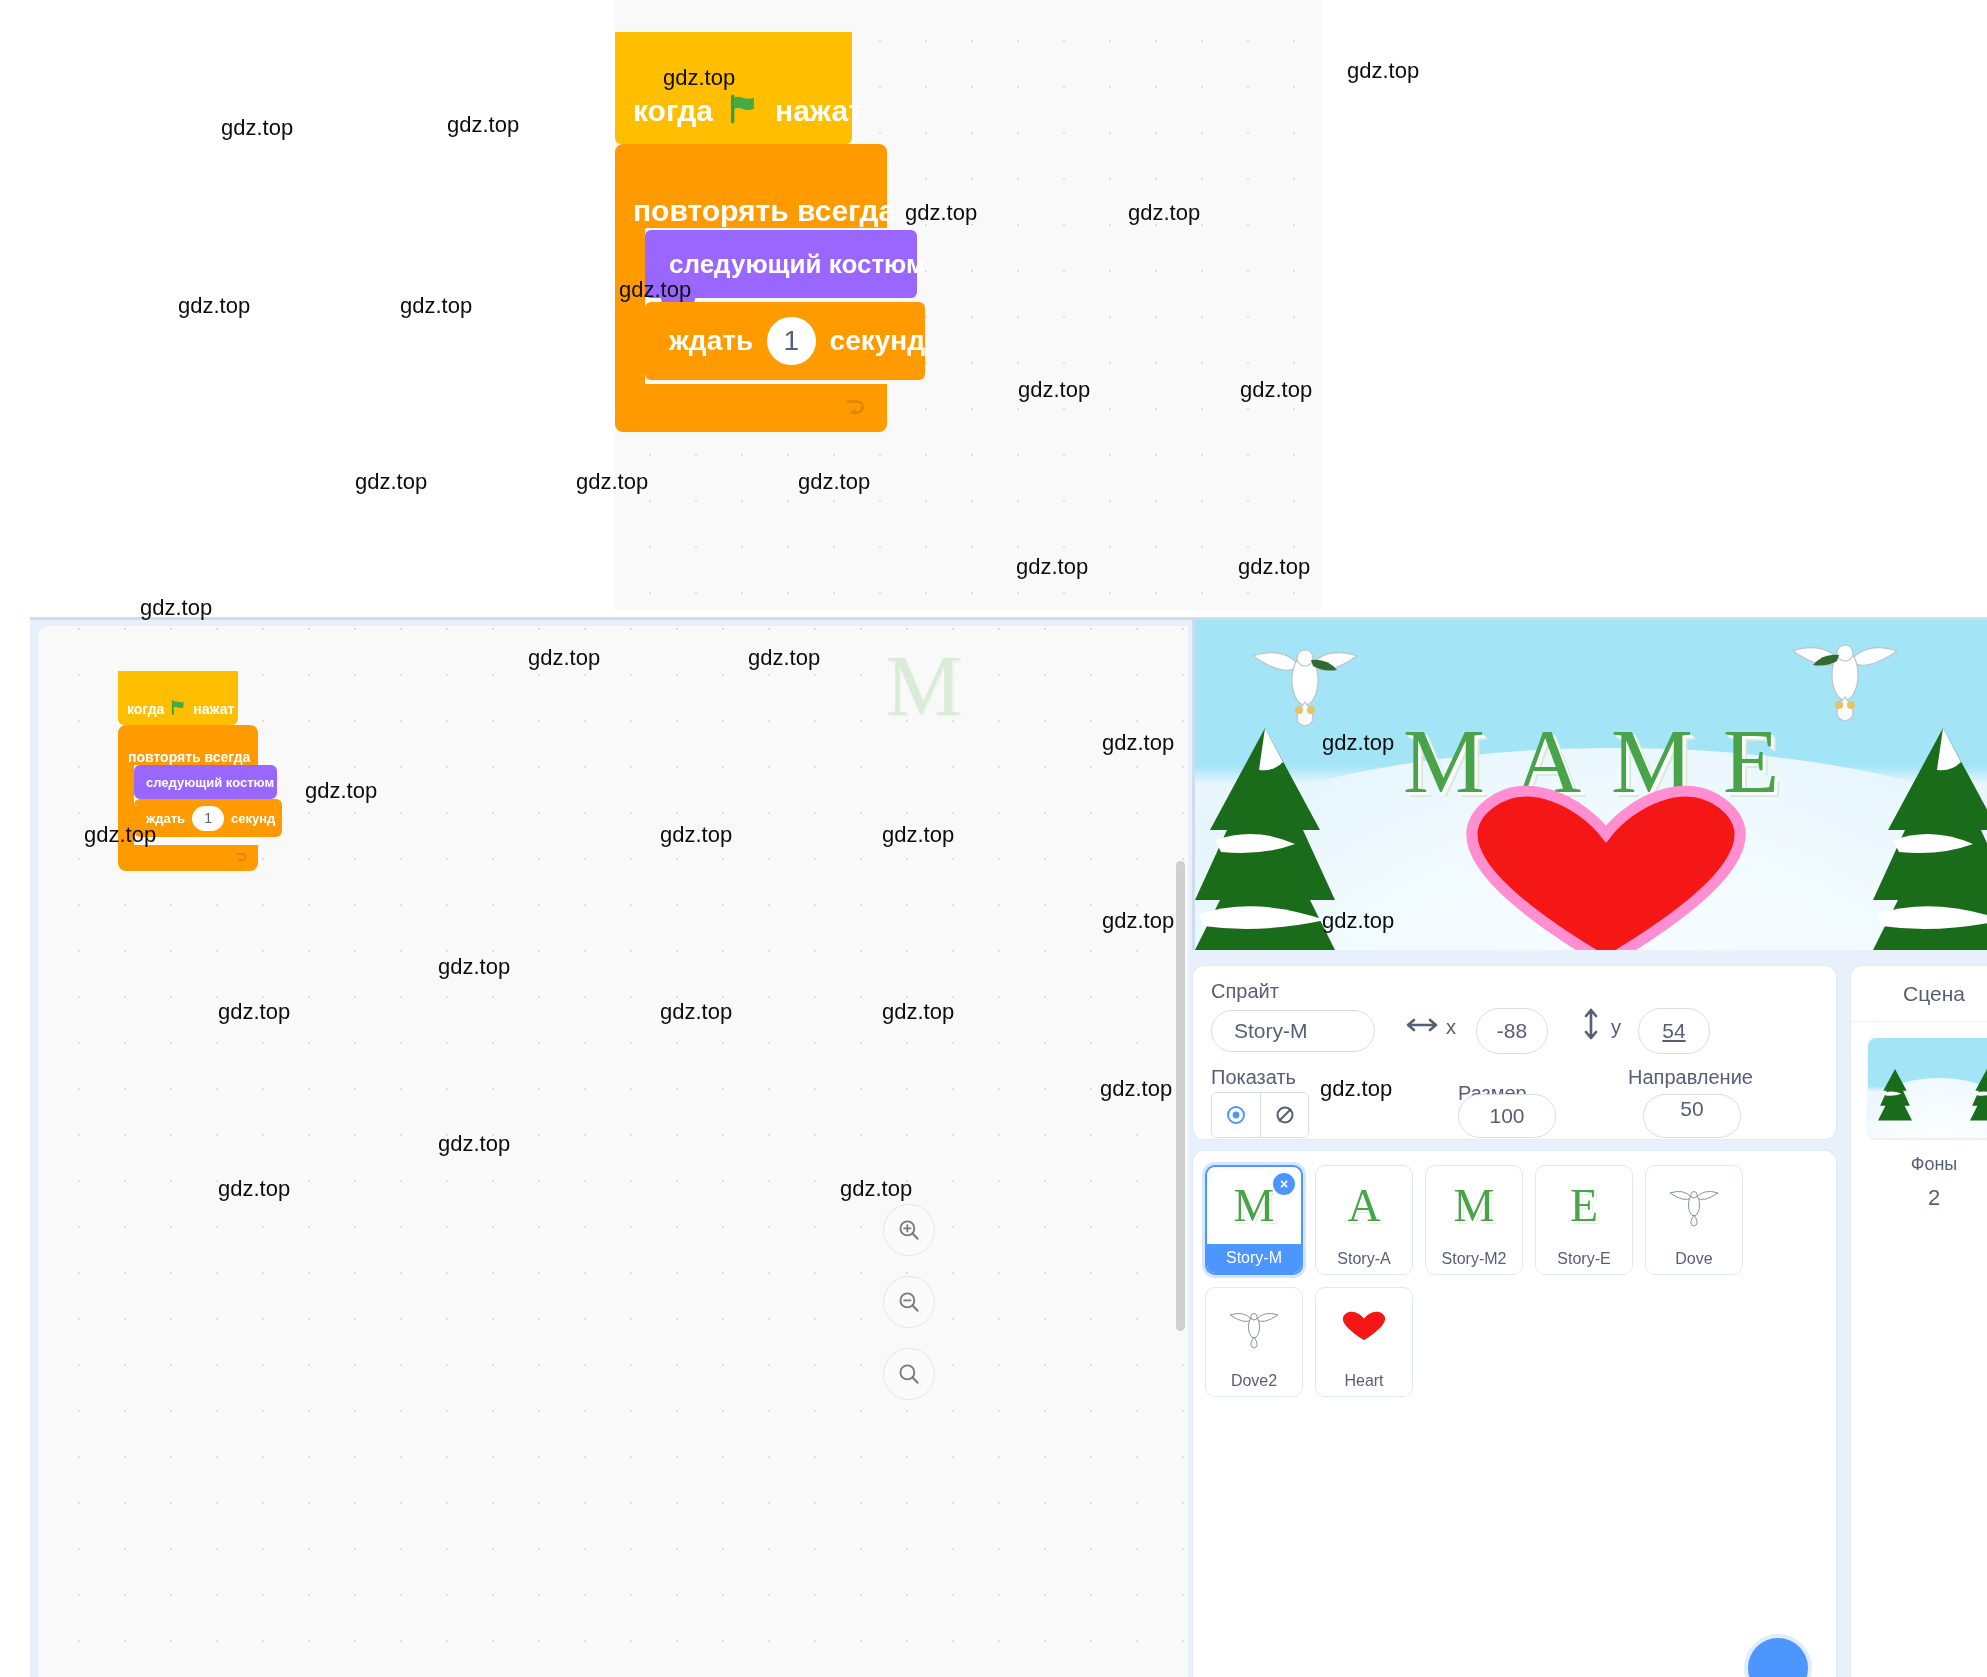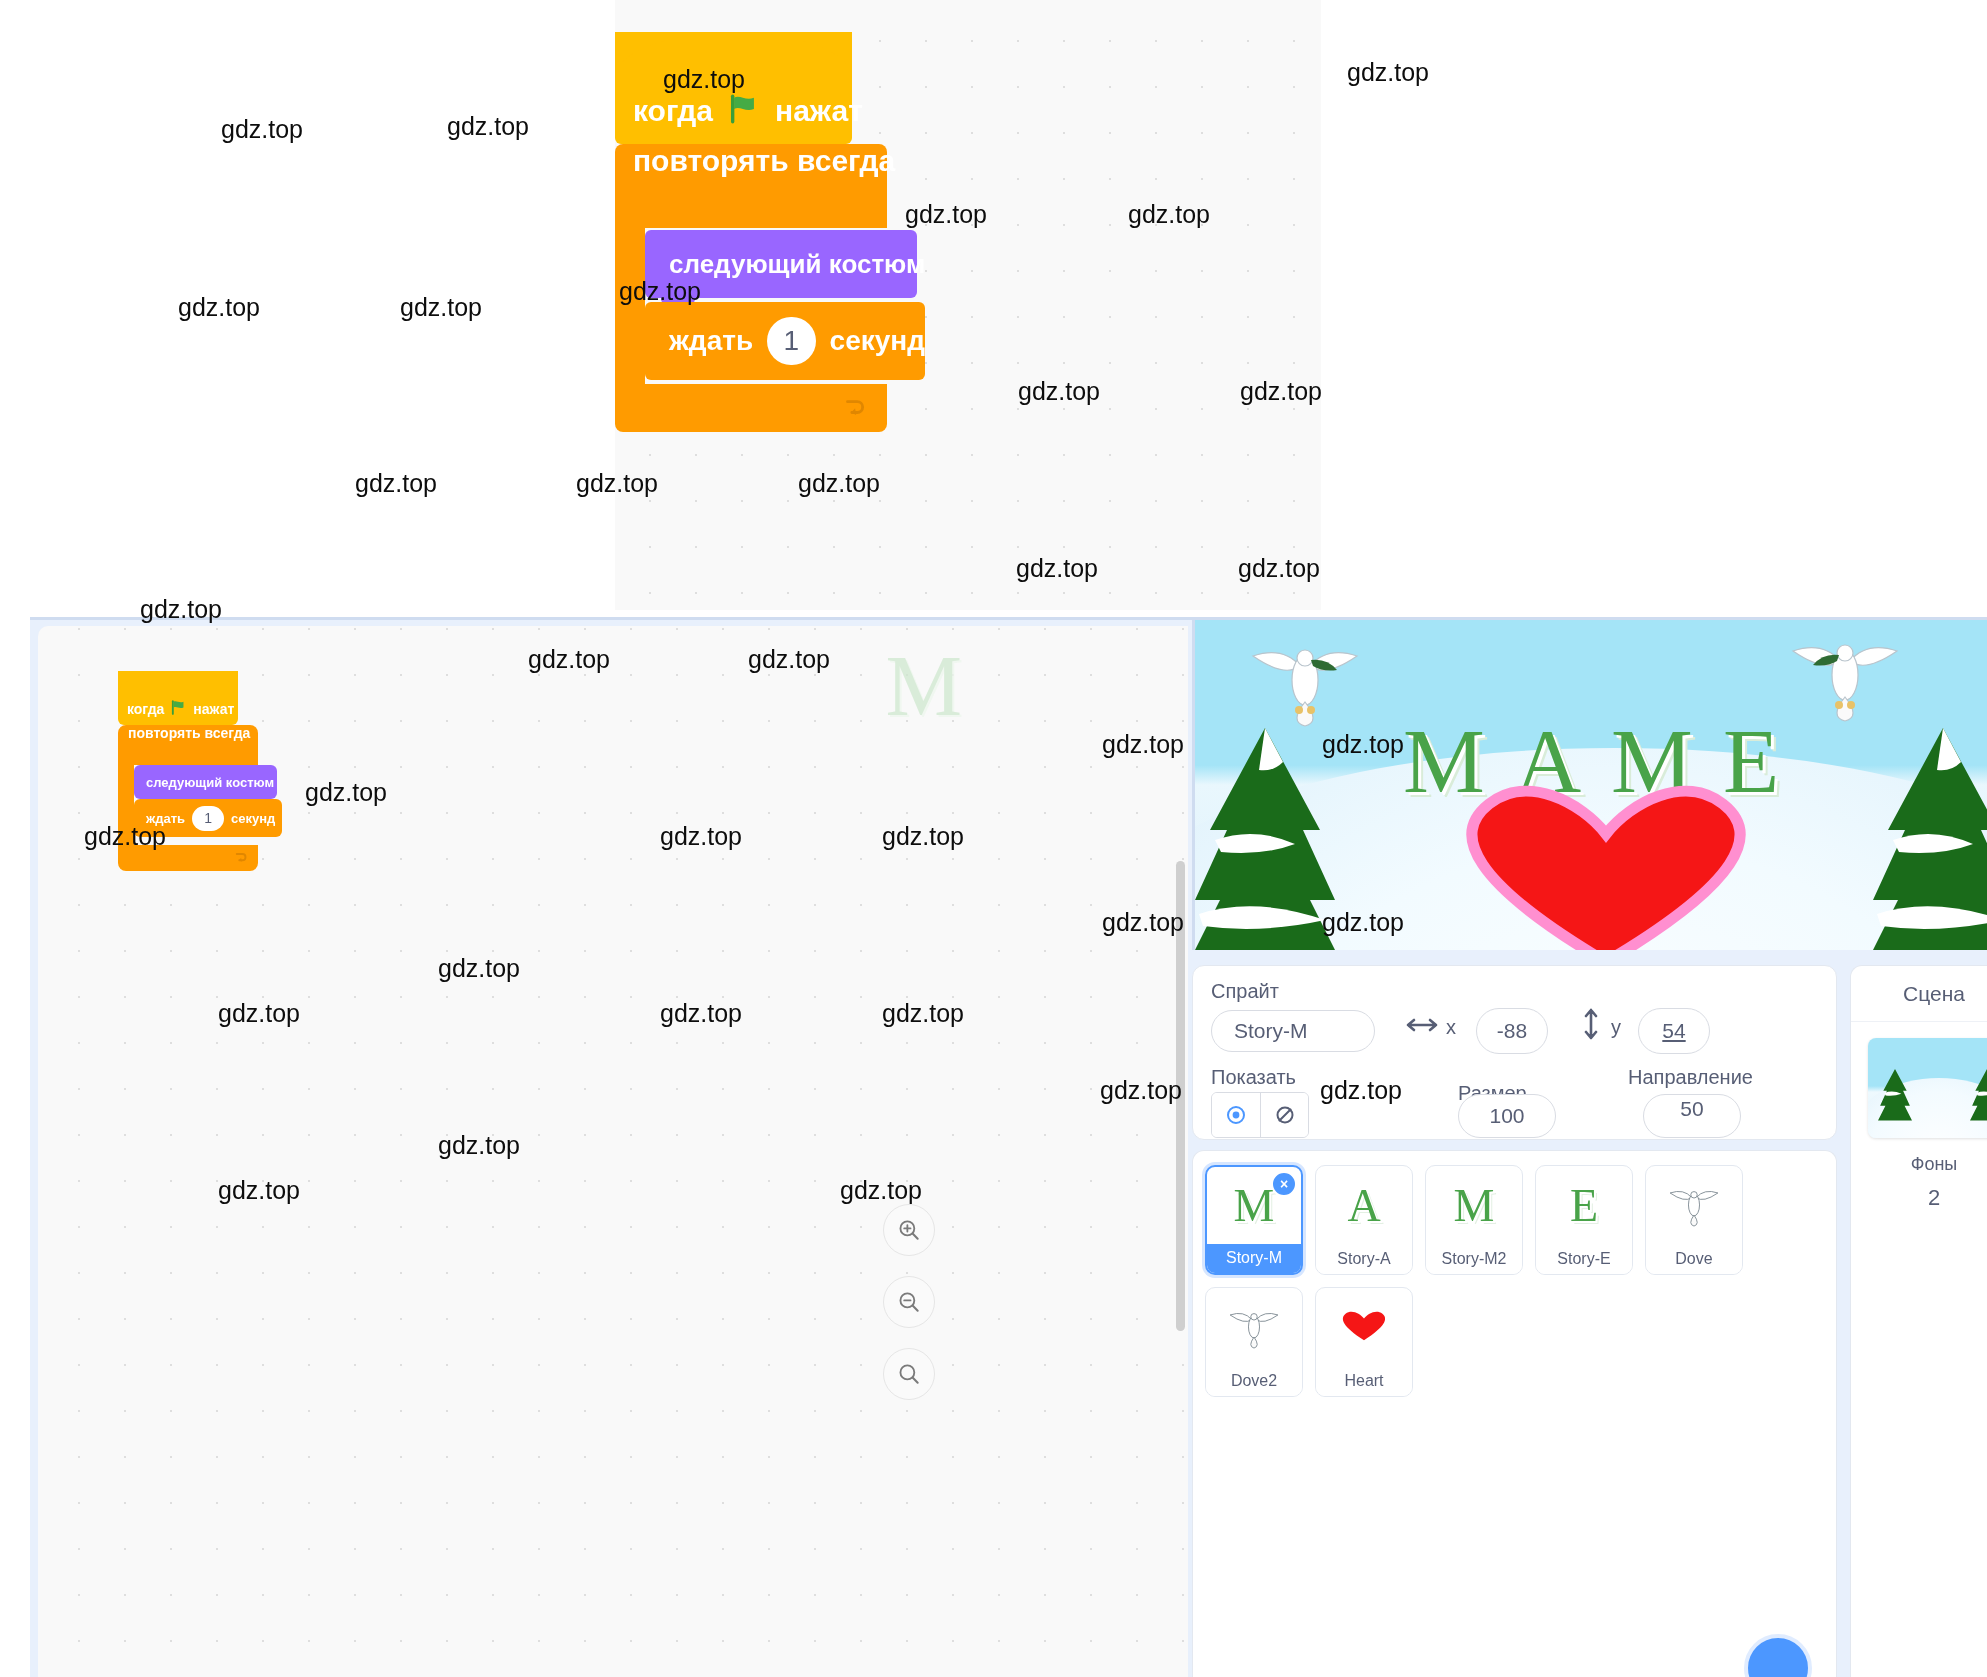--- a/index.html
+++ b/index.html
@@ -9,21 +9,21 @@
     font-family: "Liberation Sans", sans-serif;
     overflow: hidden;
     position: relative;
   }
 
   
   .wm {
     position: absolute;
     color: #0d0d0d;
     font-family: "Liberation Sans", sans-serif;
-    font-size: 25px;
+    font-size: 22px;
     white-space: nowrap;
     z-index: 900;
     pointer-events: none;
   }
 
   
   #top-canvas {
     position: absolute;
     left: 615px; top: 0px; width: 706px; height: 610px;
     background: #f9f9f9;
@@ -49,21 +49,21 @@
     border-radius: 50% 50% 0 0 / 100% 100% 0 0;
   }
   .hat .hat-row {
     position: relative; z-index: 2;
     display: flex; align-items: center;
     width: 100%;
   }
 
   
   .cblock { position: absolute; }
-  .c-top { background: #ff9b00; border-radius: 8px 8px 0 0; display:flex; align-items:flex-start; }
+  .c-top { background: #ff9b00; border-radius: 8px 8px 0 0; display:flex; align-items:flex-end; }
   .c-arm { background: #ff9b00; }
   .c-bot { background: #ff9b00; border-radius: 0 0 8px 8px; display:flex; align-items:center; justify-content:flex-end; }
 
   
   .stack {
     position: absolute;
     border-radius: 6px;
     display: flex; align-items: center;
   }
   .stack .bump {

